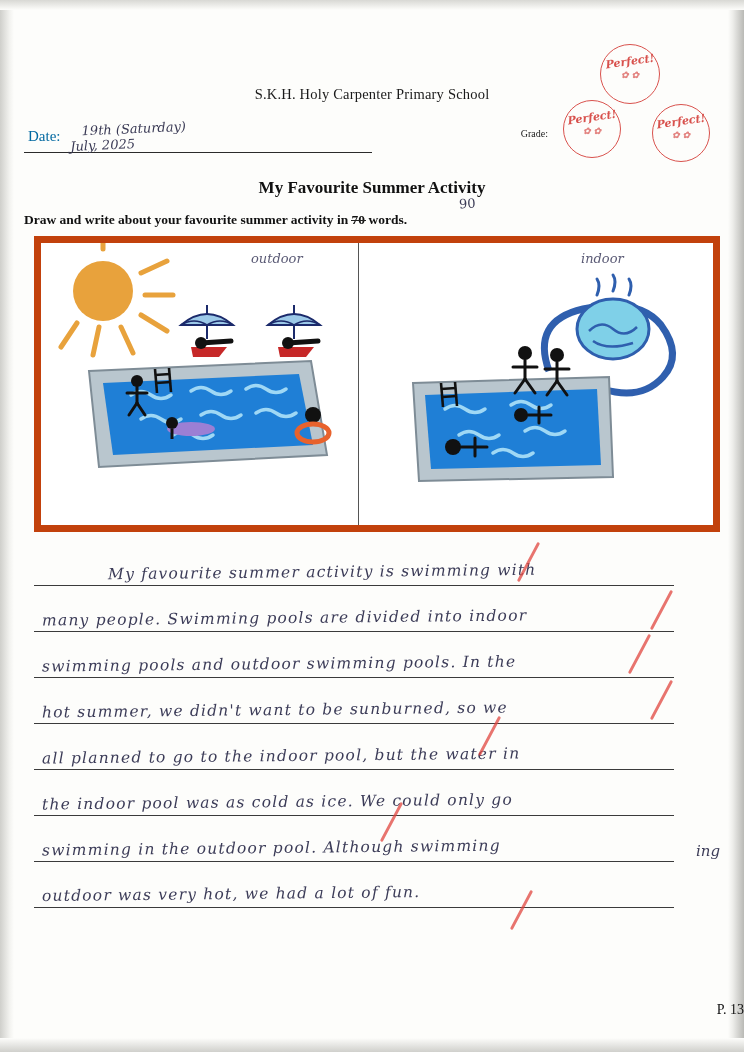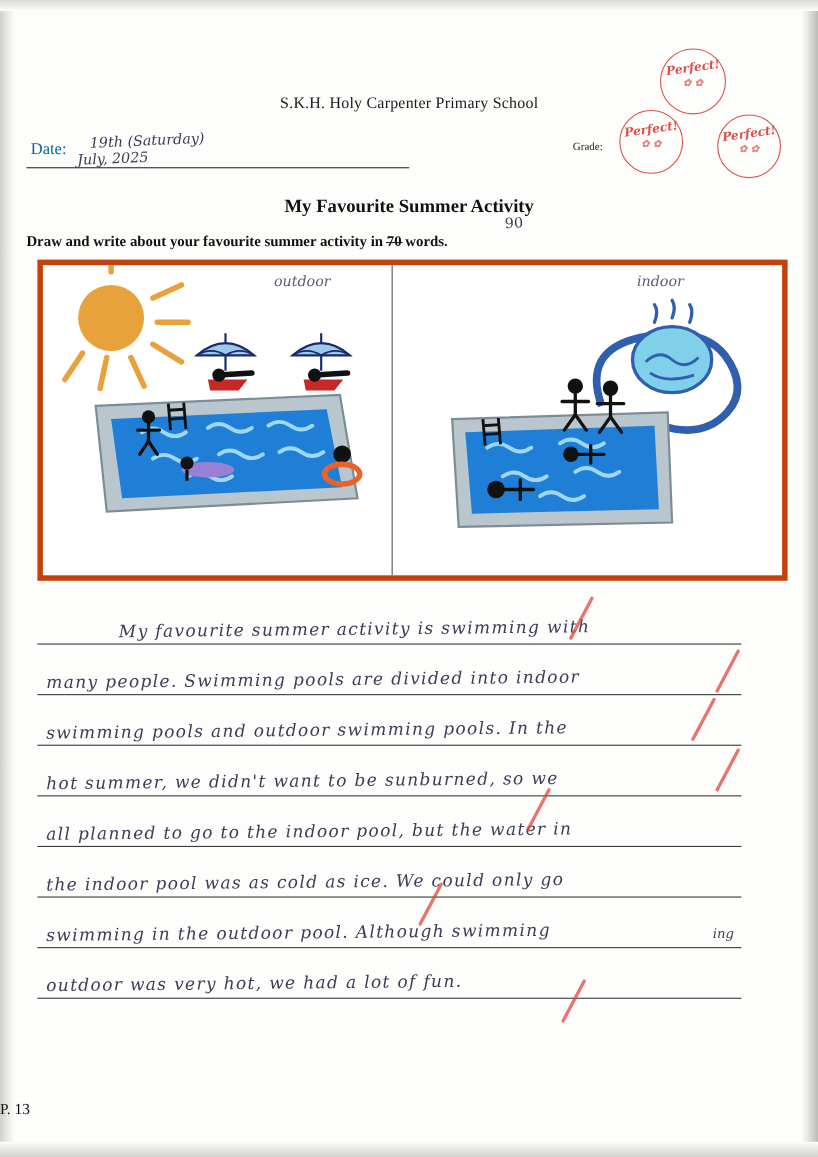--- a/index.html
+++ b/index.html
@@ -160,21 +160,21 @@
     transform: rotate(-3deg);
   }
 
   
   .drawing {
     position: absolute;
     left: 34px;
     top: 236px;
     width: 672px;
     height: 282px;
-    border: 5px solid #c2410c;
+    border: 7px solid #c2410c;
     background: #fff;
     overflow: hidden;
   }
   .panel-divider {
     position: absolute;
     left: 317px;
     top: 0; bottom: 0;
     width: 1px;
     background: #555;
   }
@@ -185,21 +185,21 @@
     font-size: 13px;
     color: #5a5a75;
   }
   #label-outdoor { left: 210px; top: 8px; }
   #label-indoor  { left: 540px; top: 8px; }
 
   .caption {
     position: absolute;
     bottom: 34px;
     left: 0; right: 0;
-    text-align: left;
+    text-align: right;
     font-size: 14px;
     color: #111;
   }
 
   
   .lines {
     position: absolute;
     left: 34px;
     top: 540px;
     width: 640px;
@@ -235,22 +235,23 @@
     height: 44px;
     background: #e0453f;
     opacity: .75;
     transform: rotate(28deg);
     border-radius: 2px;
   }
   .scribble {
     position: absolute;
     font-family: "DejaVu Serif", serif;
     font-style: italic;
-    font-size: 12px;
+    font-size: 15px;
     color: #3c3c58;
+    margin-left: 48px;
   }
 </style>
 </head>
 <body>
 
 <div class="page">
 
   <div class="edge-left"></div>
   <div class="edge-right"></div>
   <div class="edge-top"></div>

